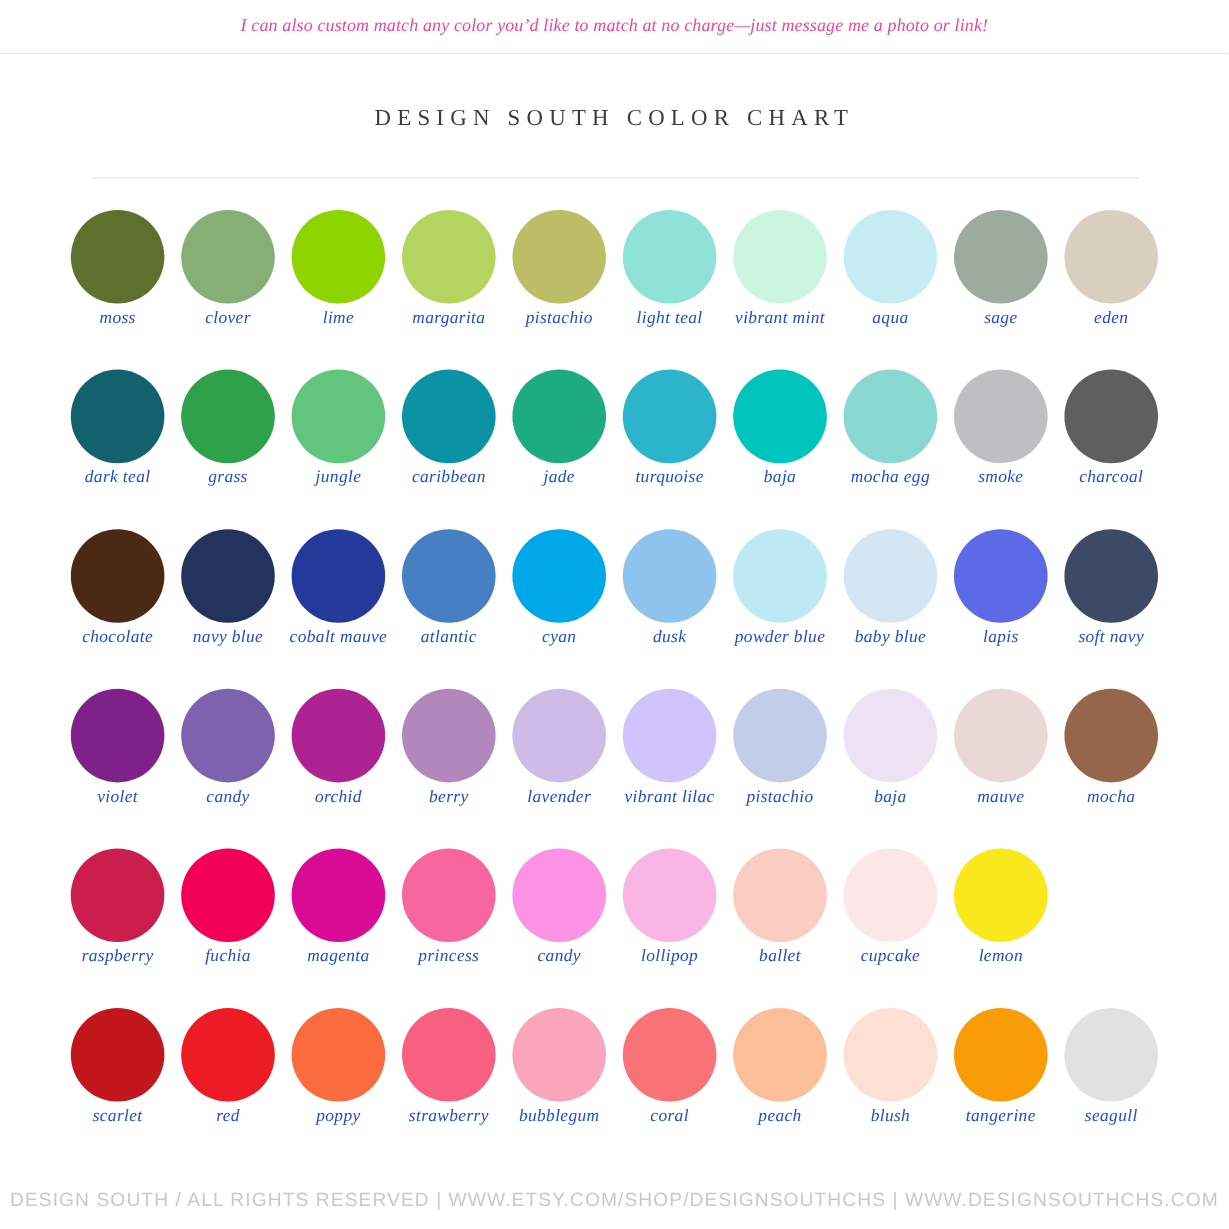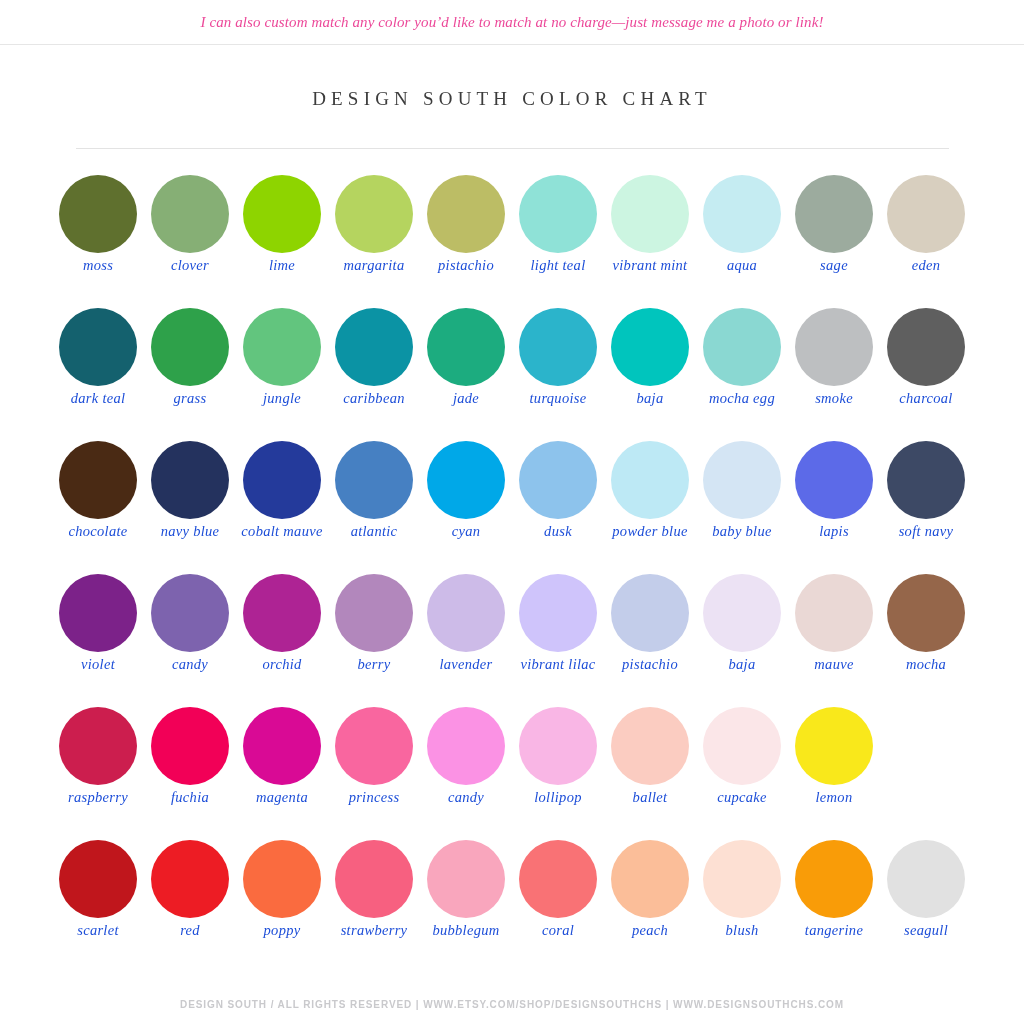--- a/index.html
+++ b/index.html
@@ -95,26 +95,25 @@
   
   .footer {
     position: absolute;
     left: 0;
     right: 0;
     bottom: 14px;
     text-align: center;
   }
   .footer-text {
     font-family: "Liberation Sans", sans-serif;
-    font-size: 10px;
+    font-size: 16px;
     letter-spacing: 0.9px;
     color: #c9c9cc;
     text-transform: uppercase;
     white-space: nowrap;
-    font-weight: bold;
   }
 </style>
 </head>
 <body>
 
 <div id="page">
 
   <div class="banner">
     <div class="banner-text">I can also custom match any color you’d like to match at no charge—just message me a photo or link!</div>
   </div>

